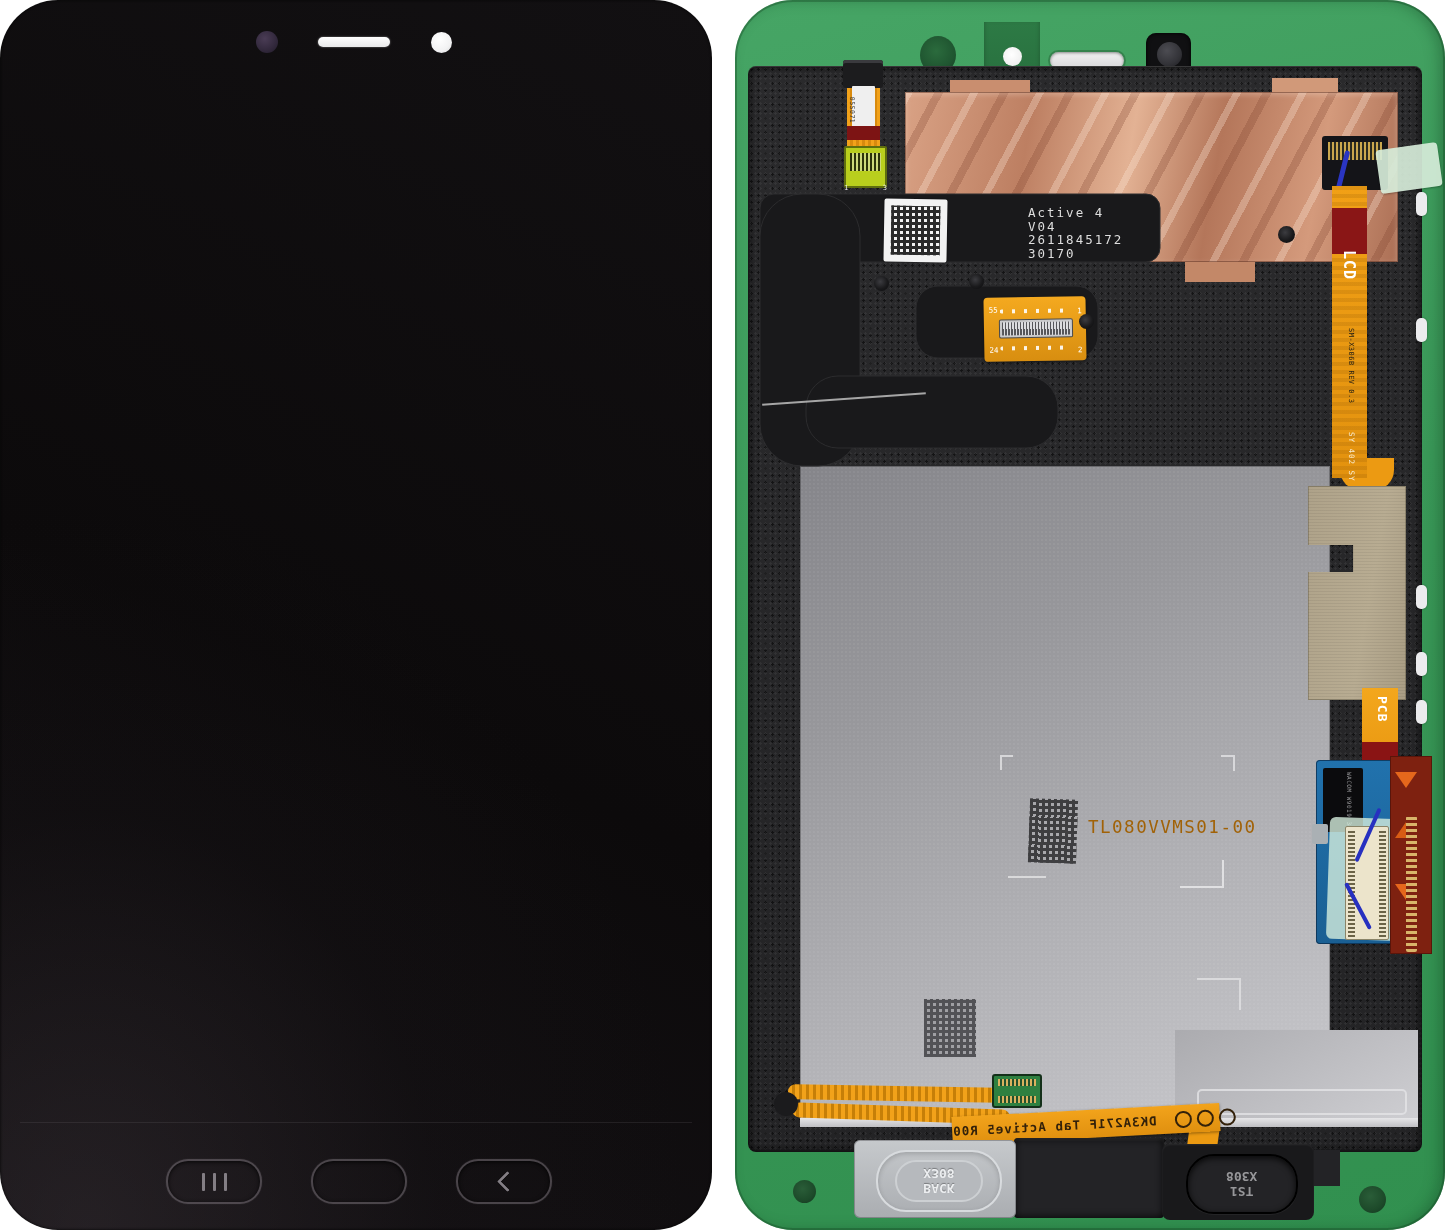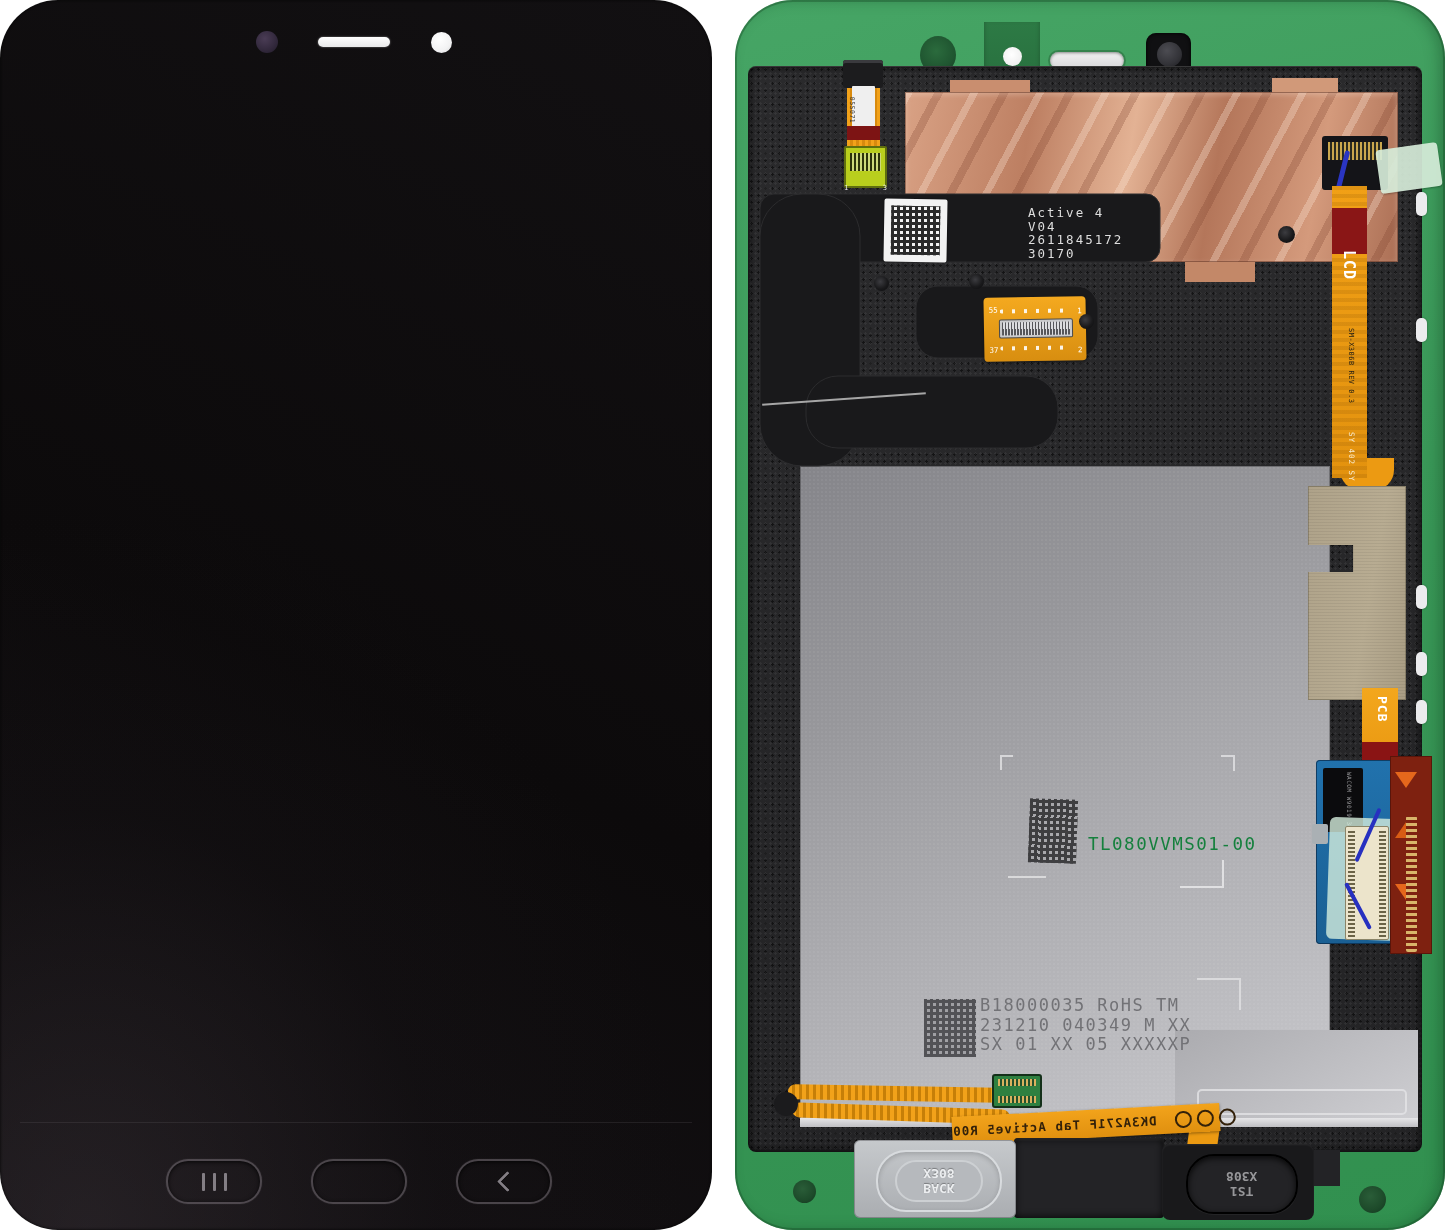--- a/index.html
+++ b/index.html
@@ -168,21 +168,21 @@
   .tri{width:0;height:0;border-left:11px solid transparent;border-right:11px solid transparent;}
   .tri-d{border-top:16px solid #e5671c;} .tri-u{border-bottom:16px solid #d85c14;}
   .t1{left:1395px;top:772px;} .t2{left:1395px;top:822px;} .t3{left:1395px;top:884px;}
   .goldfingers{left:1406px;top:816px;width:11px;height:136px;
     background:repeating-linear-gradient(0deg,#d8b56a 0 3px,#7e2110 3px 6px);border-radius:2px;}
 
   .dm2{left:1029px;top:799px;width:48px;height:64px;transform:rotate(2deg);
     background-image:
       repeating-linear-gradient(0deg,#2c2c2e 0 3px, transparent 3px 6px),
       repeating-linear-gradient(90deg,#2c2c2e 0 3px, #a8a8ac 3px 6px);opacity:.85;}
-  .tl-text{left:1088px;top:817px;font-size:17.5px;color:#15803d;letter-spacing:1.5px;margin-top:17px;}
+  .tl-text{left:1088px;top:817px;font-size:17.5px;color:#a16207;letter-spacing:1.5px;}
 
   .dm3{left:924px;top:999px;width:52px;height:58px;
     background-image:
       repeating-linear-gradient(0deg,#3a3a3e 0 3px, transparent 3px 6px),
       repeating-linear-gradient(90deg,#3a3a3e 0 3px, #9b9b9f 3px 6px);opacity:.8;}
   .serial-text{left:980px;top:996px;font-size:17px;line-height:19.5px;color:#6f6f73;letter-spacing:1.5px;white-space:nowrap;opacity:.95;}
 
   .bf-r1{left:788px;top:1086px;width:218px;height:15px;border-radius:8px;transform:rotate(1deg);
     background:repeating-linear-gradient(90deg,#f2a21a 0 4px,#c67f08 4px 7px);}
   .bf-r2{left:792px;top:1106px;width:218px;height:15px;border-radius:8px;transform:rotate(2deg);
@@ -310,21 +310,21 @@
   </div>
 
   <div class="abs fpc-pad">
     <div class="fpc-dots-t"></div>
     <div class="fpc-conn">
         <i></i>
       </div>
     <div class="fpc-dots-b"></div>
     <span class="fpc-num fpc-n1">55</span>
     <span class="fpc-num fpc-n2">1</span>
-    <span class="fpc-num fpc-n3">37</span>
+    <span class="fpc-num fpc-n3">24</span>
     <span class="fpc-num fpc-n4">2</span>
   </div>
 
   <div class="abs screw sc1"></div>
   <div class="abs screw sc2"></div>
   <div class="abs screw sc3"></div>
   <div class="abs screw sc4"></div>
 
   <div class="abs rt-conn">
       <i></i>
@@ -363,25 +363,20 @@
   <div class="abs redflex"></div>
   <div class="abs tri tri-d t1"></div>
   <div class="abs tri tri-u t2"></div>
   <div class="abs tri tri-d t3"></div>
   <div class="abs goldfingers"></div>
 
   <div class="abs dm2"></div>
   <div class="abs tl-text">TL080VVMS01-00</div>
 
   <div class="abs dm3"></div>
-  <div class="abs serial-text">
-    <div>B18000035 RoHS TM</div>
-    <div>231210 040349 M XX</div>
-    <div>SX 01 XX 05 XXXXXP</div>
-  </div>
 
   <div class="abs bf-r1"></div>
   <div class="abs bf-r2"></div>
   <div class="abs bf-cap"></div>
   <div class="abs bf-conn">
       <i class="t"></i>
       <i class="b"></i>
     </div>
   <div class="abs bf-tail"></div>
   <div class="abs bf-band">

